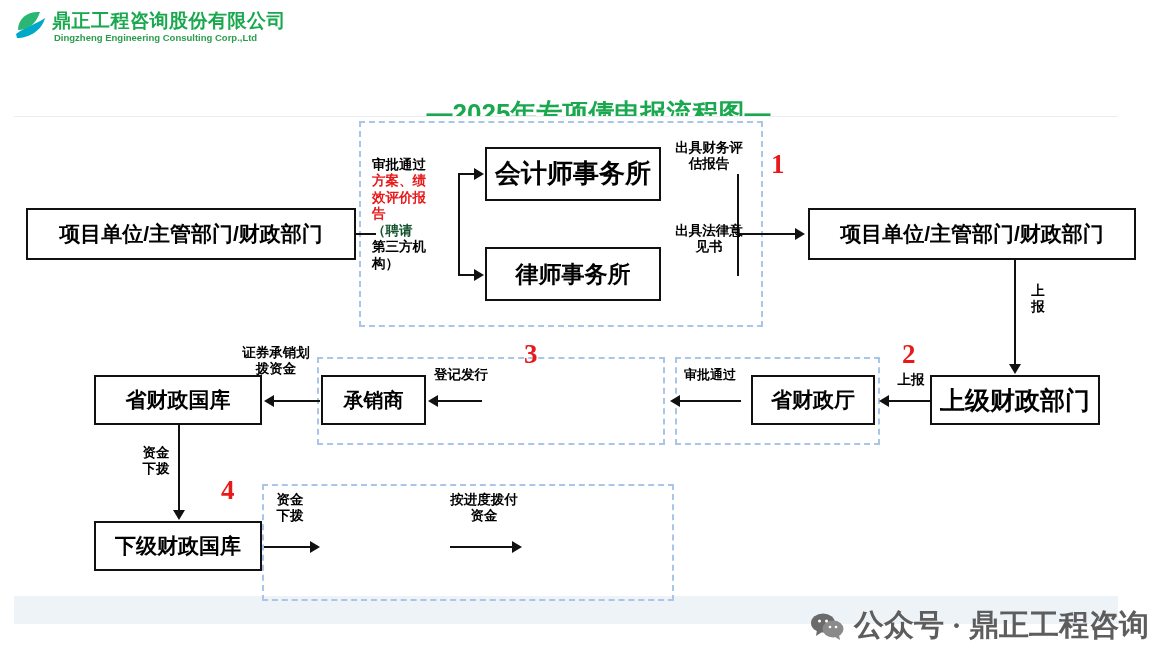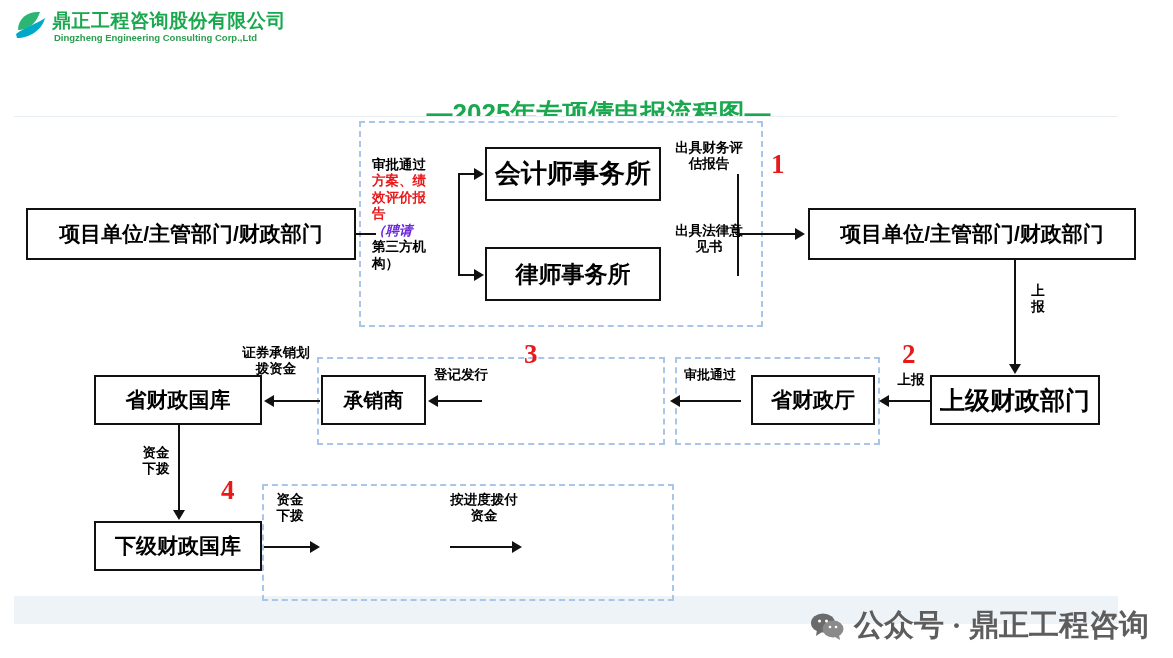--- a/index.html
+++ b/index.html
@@ -143,21 +143,21 @@
 
   <div class="box" style="left:471px; top:130px; width:176px; height:54px; font-size:23px;">律师事务所</div>
 
   <div class="box" style="left:794px; top:91px; width:328px; height:52px; font-size:21px;">项目单位/主管部门/财政部门</div>
 
   <div class="lbl red left" style="left:358px; top:40px; width:78px;">
     <div style="color:#000;">审批通过</div>
     <div>方案、绩</div>
     <div>效评价报</div>
     <div>告</div>
-    <div style="color:#6d28d9;font-style:italic;">（聘请</div>
+    <div style="color:#14532d;">（聘请</div>
     <div style="color:#000;">第三方机</div>
     <div style="color:#000;">构）</div>
   </div>
 
   <div class="hline" style="left:342px; top:116px; width:20px;"></div>
   <div class="vline" style="left:444px; top:57px; height:102px;"></div>
   <div class="hline" style="left:444px; top:56px; width:16px;"></div>
   <div class="ah-r" style="left:460px; top:51px;"></div>
   <div class="hline" style="left:444px; top:157px; width:16px;"></div>
   <div class="ah-r" style="left:460px; top:152px;"></div>

